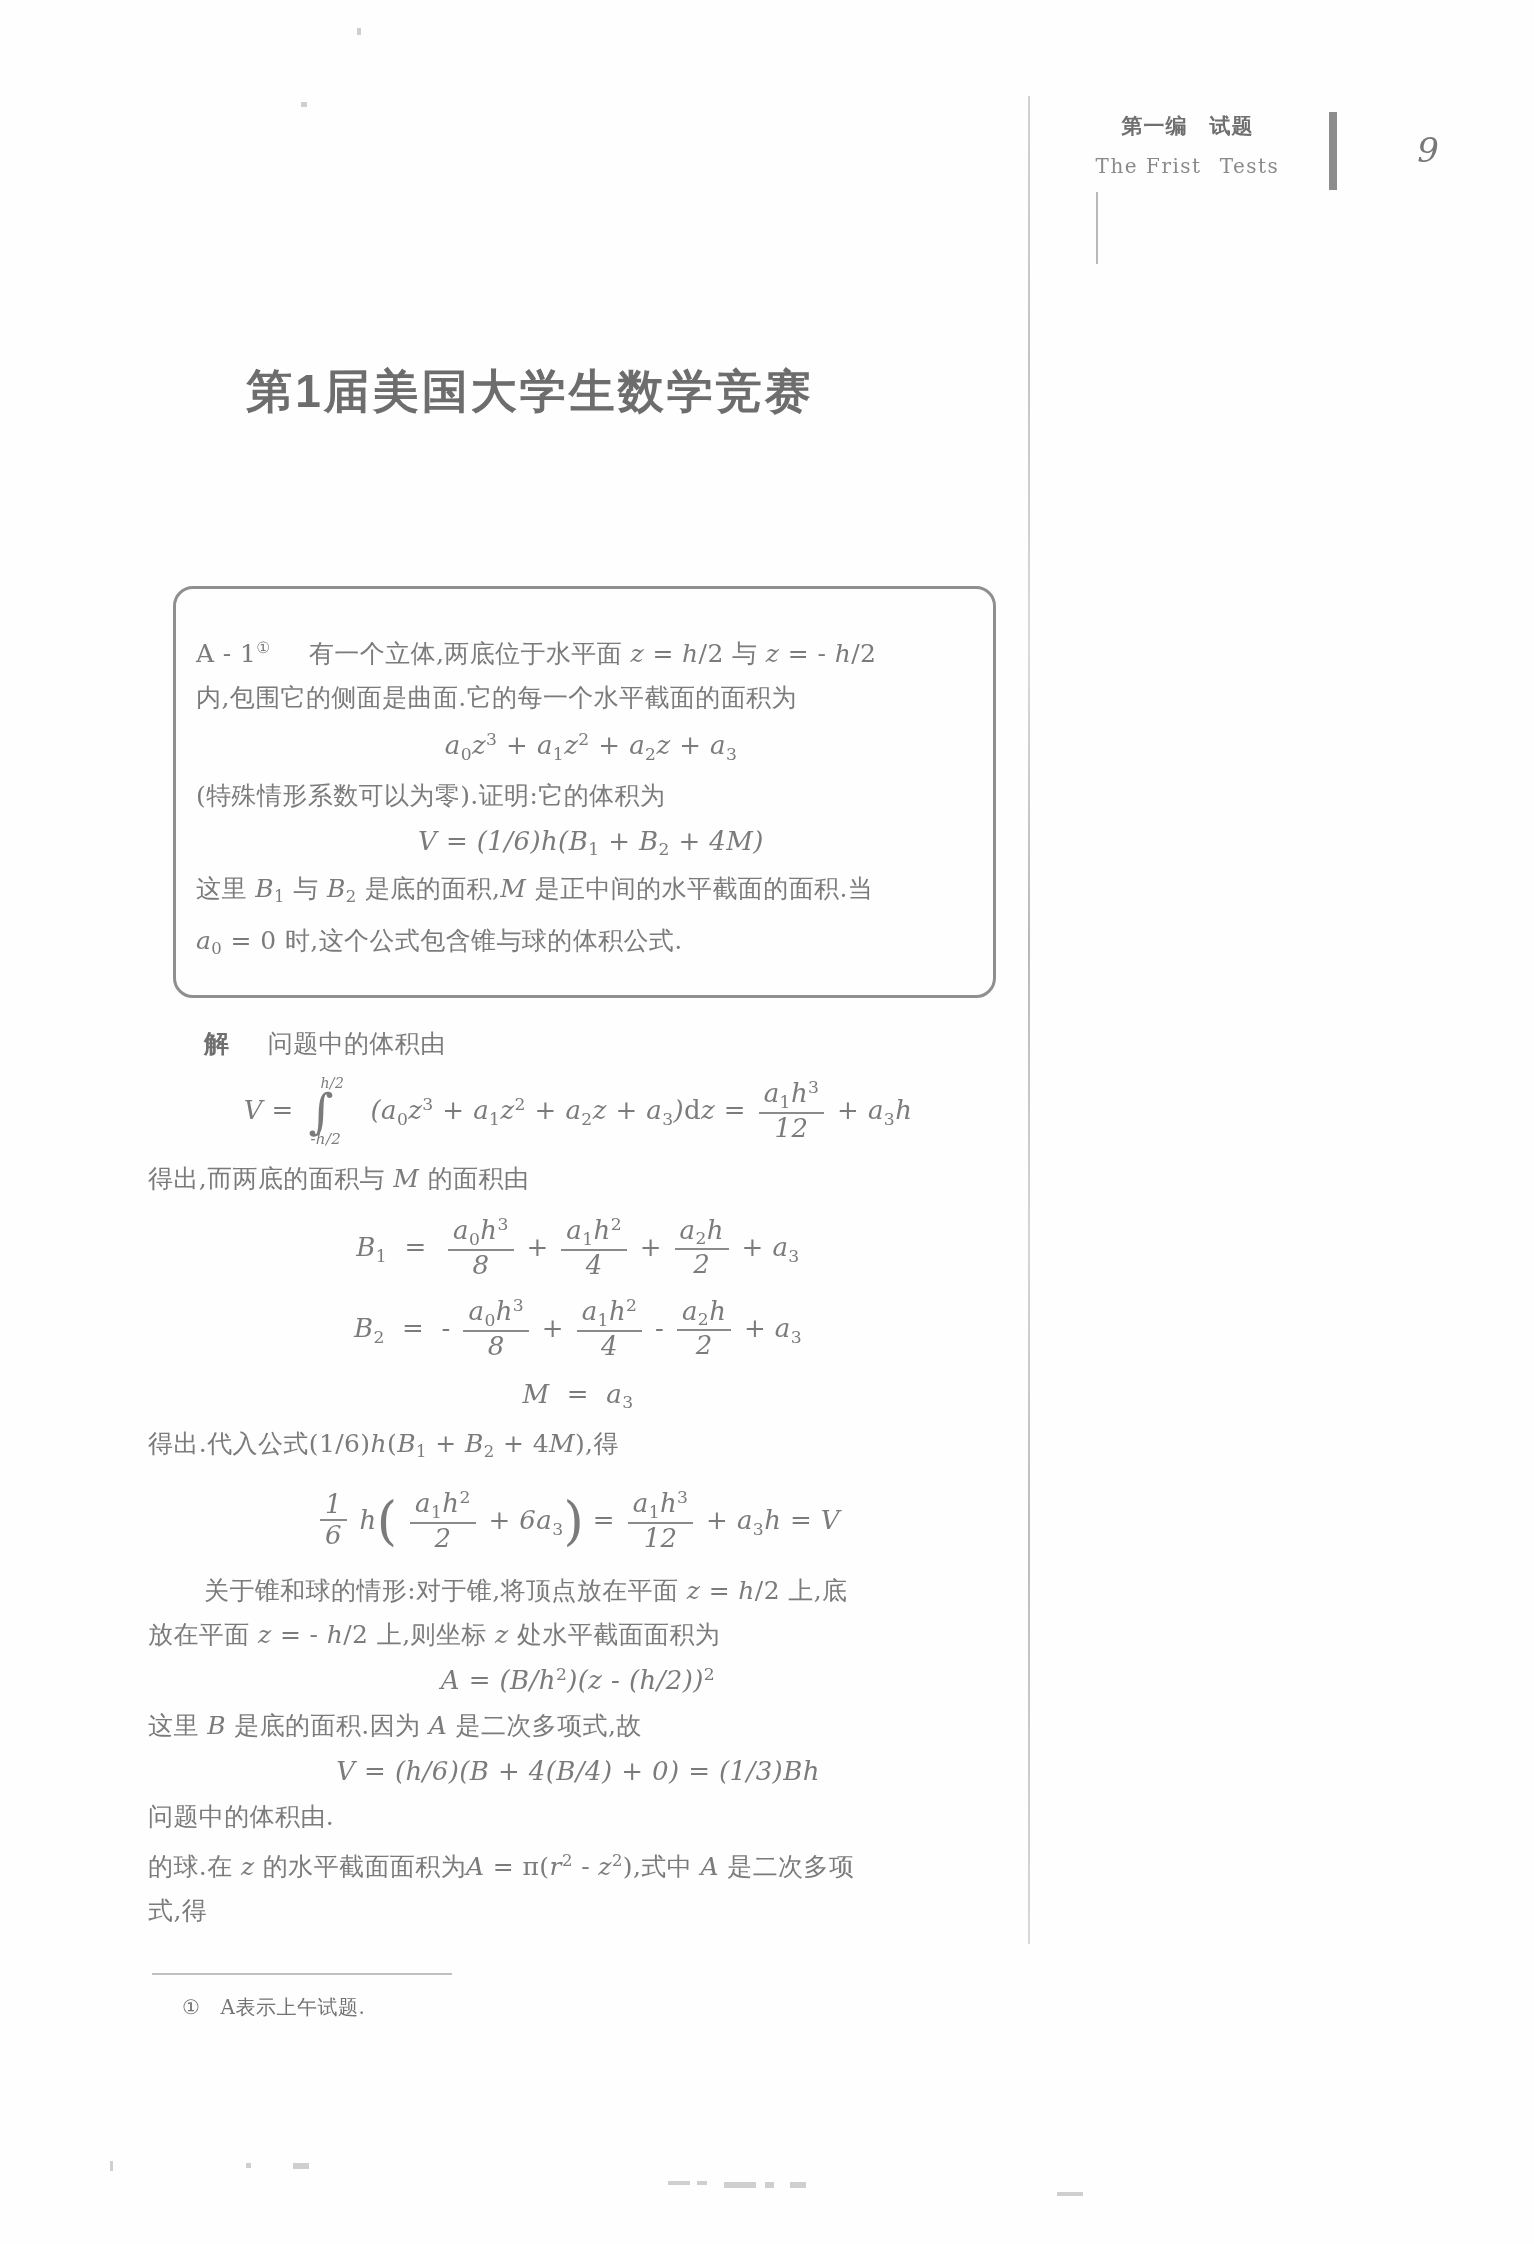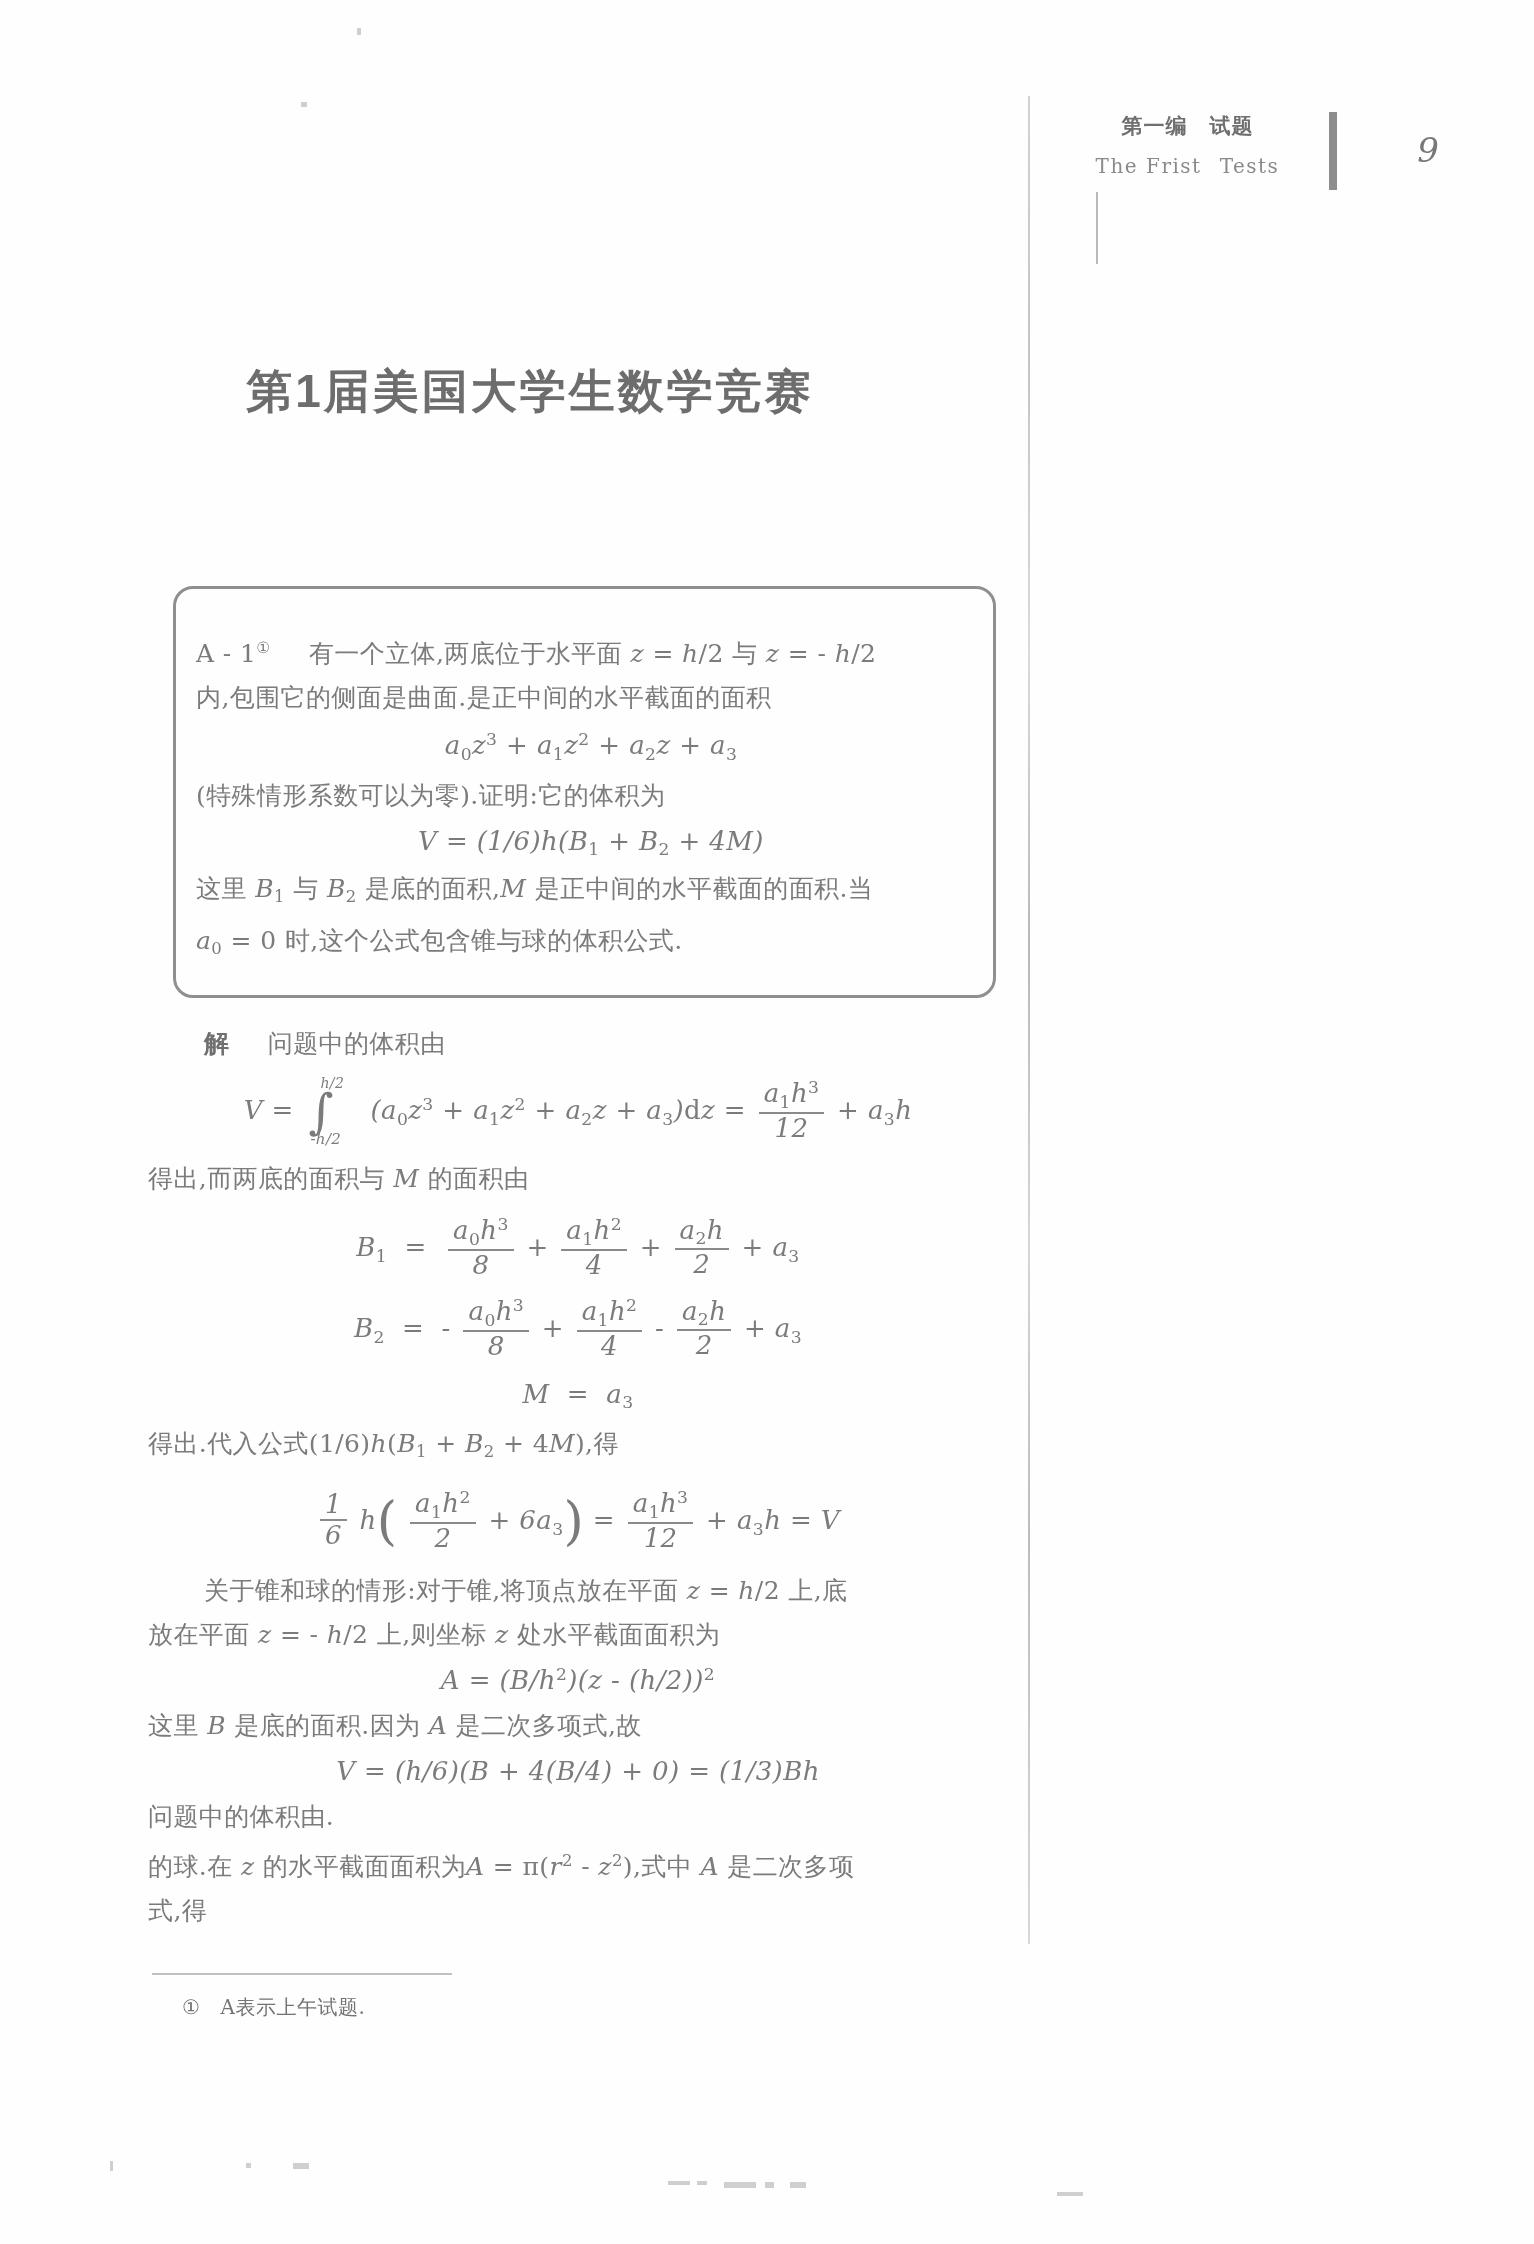--- a/index.html
+++ b/index.html
@@ -289,21 +289,21 @@
 
   <div class="problem-box"></div>
 
   <div class="problem-inner body-text">
 
     <div>
       <span>A - 1</span><sup style="font-size:0.62em;vertical-align:0.6em;">①</sup>
       <span style="display:inline-block;width:30px;"></span>有一个立体,两底位于水平面 <i class="v">z</i> = <i class="v">h</i>/2 与 <i class="v">z</i> = - <i class="v">h</i>/2
     </div>
 
-    <div>内,包围它的侧面是曲面.是正中间的水平截面的面积</div>
+    <div>内,包围它的侧面是曲面.它的每一个水平截面的面积为</div>
 
     <div class="mathline eq-tight" style="margin:8px 0 8px 0;">
       <i class="v">a</i><sub>0</sub><i class="v">z</i><sup>3</sup> + <i class="v">a</i><sub>1</sub><i class="v">z</i><sup>2</sup> + <i class="v">a</i><sub>2</sub><i class="v">z</i> + <i class="v">a</i><sub>3</sub>
     </div>
 
     <div>(特殊情形系数可以为零).证明:它的体积为</div>
 
     <div class="mathline eq-tight" style="margin:6px 0 6px 0;">
       <i class="v">V</i> = (1/6)<i class="v">h</i>(<i class="v">B</i><sub>1</sub> + <i class="v">B</i><sub>2</sub> + 4<i class="v">M</i>)
     </div>

